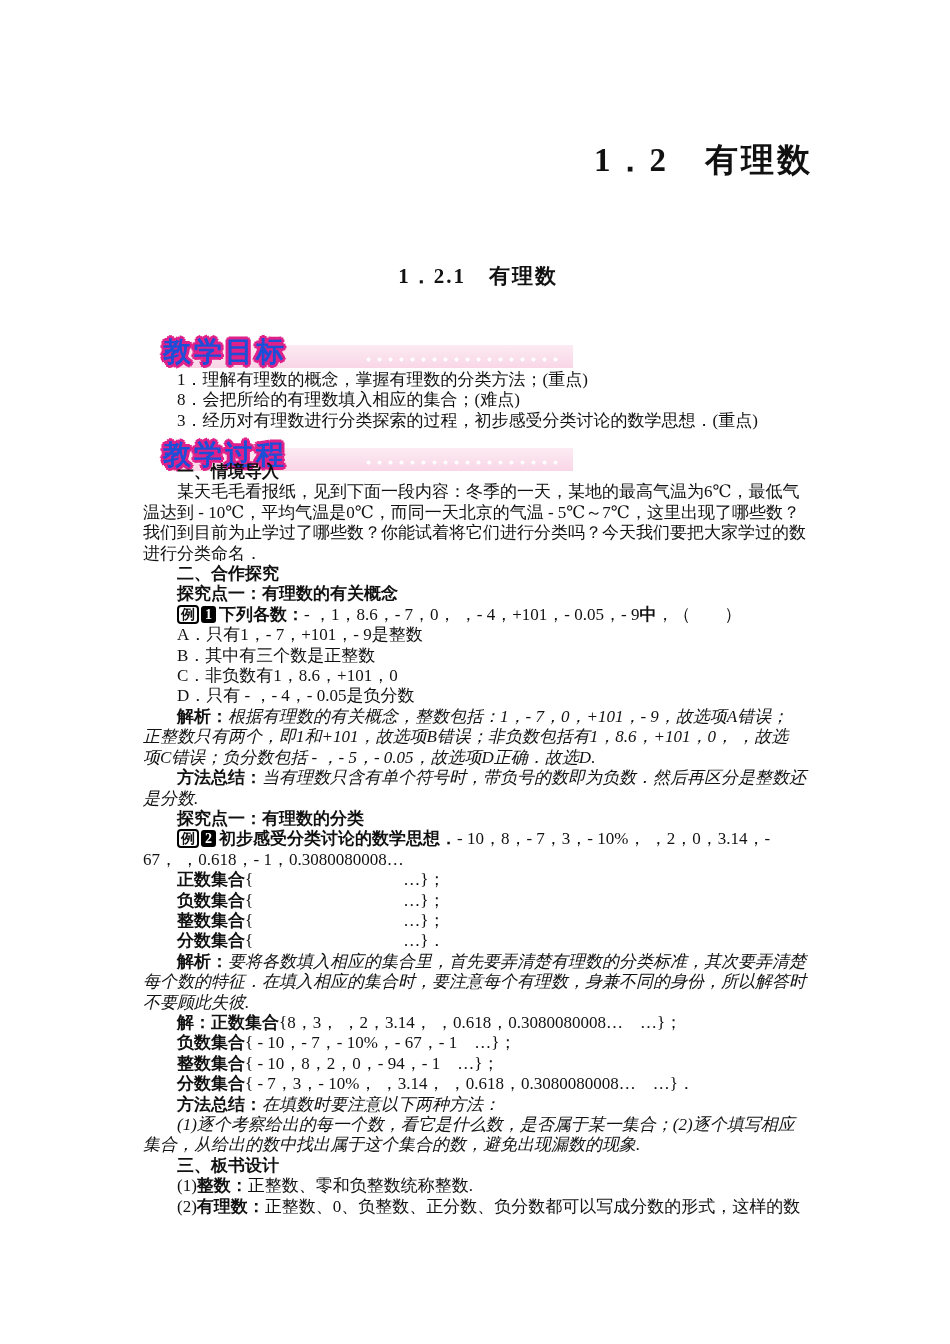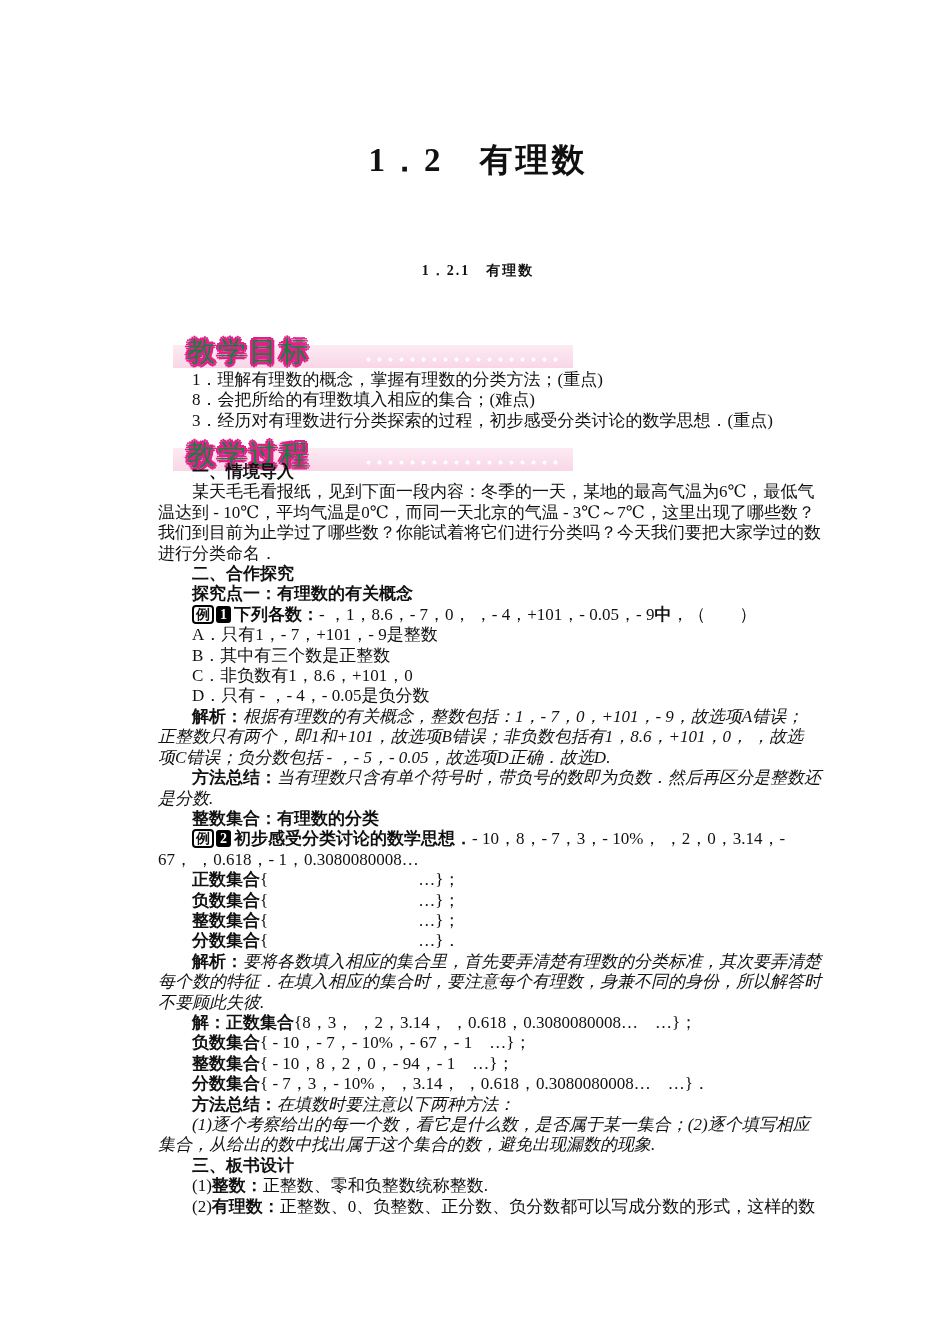--- a/index.html
+++ b/index.html
@@ -5,48 +5,48 @@
   html,body{margin:0;padding:0;background:#ffffff;}
   body{
     width:950px;height:1344px;position:relative;overflow:hidden;
     font-family:"Liberation Serif","DejaVu Serif",serif;
     color:#111;
   }
   .page{position:absolute;inset:0;background:#fff;}
 
   .doc-title{
     position:absolute;left:143px;width:670px;top:138px;margin:0;
-    text-align:center;font-size:33px;font-weight:bold;letter-spacing:3px;
+    text-align:right;font-size:33px;font-weight:bold;letter-spacing:3px;
   }
   .doc-subtitle{
     position:absolute;left:143px;width:670px;top:262px;margin:0;
-    text-align:center;font-size:14px;font-weight:bold;letter-spacing:2px;
+    text-align:center;font-size:21px;font-weight:bold;letter-spacing:2px;
   }
 
   .banner{position:absolute;left:143px;width:680px;height:36px;}
   .banner .strip{
     position:absolute;left:30px;top:9px;width:400px;height:23px;
     background:linear-gradient(var(--banner-bg-light,#fcebf3),var(--banner-bg,#f9d6e6));
   }
   .banner .dots{
     position:absolute;left:190px;right:10px;bottom:4px;height:9px;
     background-image:radial-gradient(circle,#ffffff 1.8px,rgba(255,255,255,0) 2.3px);
     background-size:11px 9px;background-repeat:repeat-x;background-position:left center;
   }
   .banner .bword{
-    position:absolute;left:44px;top:-3px;
-    font-size:28px;font-weight:normal;letter-spacing:3px;color:#15803d;
+    position:absolute;left:20px;top:-3px;
+    font-size:28px;font-weight:bold;letter-spacing:3px;color:#1d4ed8;
     text-shadow:
       -2px -2px 0 var(--accent,#e0218a), 2px -2px 0 var(--accent,#e0218a),
       -2px  2px 0 var(--accent,#e0218a), 2px  2px 0 var(--accent,#e0218a),
       -3px  0   0 var(--accent,#e0218a), 3px  0   0 var(--accent,#e0218a),
        0   -3px 0 var(--accent,#e0218a), 0    3px 0 var(--accent,#e0218a);
   }
 
-  .flow{position:absolute;left:158px;width:760px;}
+  .flow{position:absolute;left:143px;width:760px;}
   #objectives{top:370px;}
   #bodylines{top:462px;}
   .line{line-height:20.4px;font-size:17px;white-space:nowrap;}
   .line.ind{padding-left:34px;}
   .line.h{font-weight:bold;}
   .line.k{font-style:italic;}
   .sg-b{font-weight:bold;}
   .sg-bl{font-weight:bold;font-style:normal;}
   .k .sg-t{font-style:italic;}
   .sg-gap{display:inline-block;width:150px;}
@@ -85,36 +85,36 @@
   <div class="banner" style="top:429px;margin-top:10px;">
     <div class="strip">
       <div class="dots"></div>
     </div>
     <div class="bword">教学过程</div>
   </div>
 
   <div class="flow" id="bodylines">
       <div class="line h ind"><span class="sg-b">一、情境导入</span></div>
       <div class="line p ind"><span class="sg-t">某天毛毛看报纸，见到下面一段内容：冬季的一天，某地的最高气温为6℃，最低气</span></div>
-      <div class="line p"><span class="sg-t">温达到 - 10℃，平均气温是0℃，而同一天北京的气温 - 3℃～7℃，这里出现了哪些数？</span></div>
+      <div class="line p"><span class="sg-t">温达到 - 10℃，平均气温是0℃，而同一天北京的气温 - 5℃～7℃，这里出现了哪些数？</span></div>
       <div class="line p"><span class="sg-t">我们到目前为止学过了哪些数？你能试着将它们进行分类吗？今天我们要把大家学过的数</span></div>
       <div class="line p"><span class="sg-t">进行分类命名．</span></div>
       <div class="line h ind"><span class="sg-b">二、合作探究</span></div>
       <div class="line h ind"><span class="sg-b">探究点一：有理数的有关概念</span></div>
       <div class="line p ind"><span class="sg-badge-o">例</span><span class="sg-badge-n">1</span><span class="sg-b">下列各数：</span><span class="sg-t">- ，1，8.6，- 7，0， ，- 4，+101，- 0.05，- 9</span><span class="sg-b">中</span><span class="sg-t">，（　　）</span></div>
       <div class="line p ind"><span class="sg-t">A．只有1，- 7，+101，- 9是整数</span></div>
       <div class="line p ind"><span class="sg-t">B．其中有三个数是正整数</span></div>
       <div class="line p ind"><span class="sg-t">C．非负数有1，8.6，+101，0</span></div>
       <div class="line p ind"><span class="sg-t">D．只有 - ，- 4，- 0.05是负分数</span></div>
       <div class="line k ind"><span class="sg-bl">解析：</span><span class="sg-t">根据有理数的有关概念，整数包括：1，- 7，0，+101，- 9，故选项A错误；</span></div>
       <div class="line k"><span class="sg-t">正整数只有两个，即1和+101，故选项B错误；非负数包括有1，8.6，+101，0， ，故选</span></div>
       <div class="line k"><span class="sg-t">项C错误；负分数包括 - ，- 5，- 0.05，故选项D正确．故选D.</span></div>
       <div class="line k ind"><span class="sg-bl">方法总结：</span><span class="sg-t">当有理数只含有单个符号时，带负号的数即为负数．然后再区分是整数还</span></div>
       <div class="line k"><span class="sg-t">是分数.</span></div>
-      <div class="line h ind"><span class="sg-b">整数集合：有理数的分类</span></div>
+      <div class="line h ind"><span class="sg-b">探究点一：有理数的分类</span></div>
       <div class="line p ind"><span class="sg-badge-o">例</span><span class="sg-badge-n">2</span><span class="sg-b">初步感受分类讨论的数学思想．</span><span class="sg-t">- 10，8，- 7，3，- 10%， ，2，0，3.14，-</span></div>
       <div class="line p"><span class="sg-t">67， ，0.618，- 1，0.3080080008…</span></div>
       <div class="line p ind"><span class="sg-b">正数集合</span><span class="sg-t">{</span><span class="sg-gap"></span><span class="sg-t">…}；</span></div>
       <div class="line p ind"><span class="sg-b">负数集合</span><span class="sg-t">{</span><span class="sg-gap"></span><span class="sg-t">…}；</span></div>
       <div class="line p ind"><span class="sg-b">整数集合</span><span class="sg-t">{</span><span class="sg-gap"></span><span class="sg-t">…}；</span></div>
       <div class="line p ind"><span class="sg-b">分数集合</span><span class="sg-t">{</span><span class="sg-gap"></span><span class="sg-t">…}．</span></div>
       <div class="line k ind"><span class="sg-bl">解析：</span><span class="sg-t">要将各数填入相应的集合里，首先要弄清楚有理数的分类标准，其次要弄清楚</span></div>
       <div class="line k"><span class="sg-t">每个数的特征．在填入相应的集合时，要注意每个有理数，身兼不同的身份，所以解答时</span></div>
       <div class="line k"><span class="sg-t">不要顾此失彼.</span></div>
       <div class="line p ind"><span class="sg-bl">解：</span><span class="sg-b">正数集合</span><span class="sg-t">{8，3， ，2，3.14， ，0.618，0.3080080008…　…}；</span></div>

